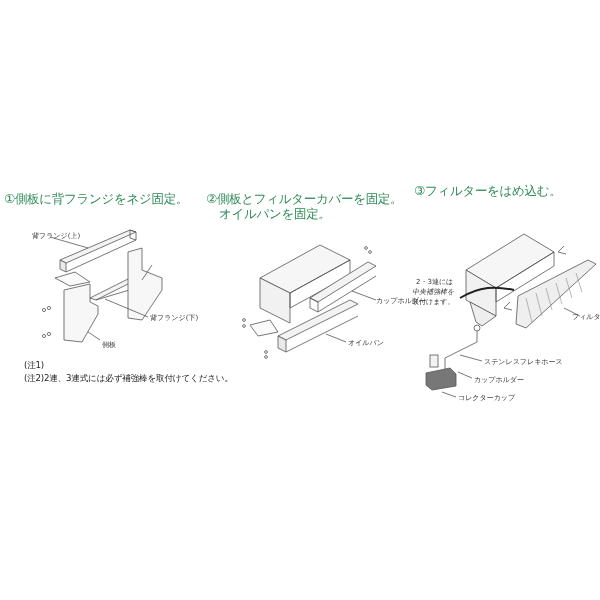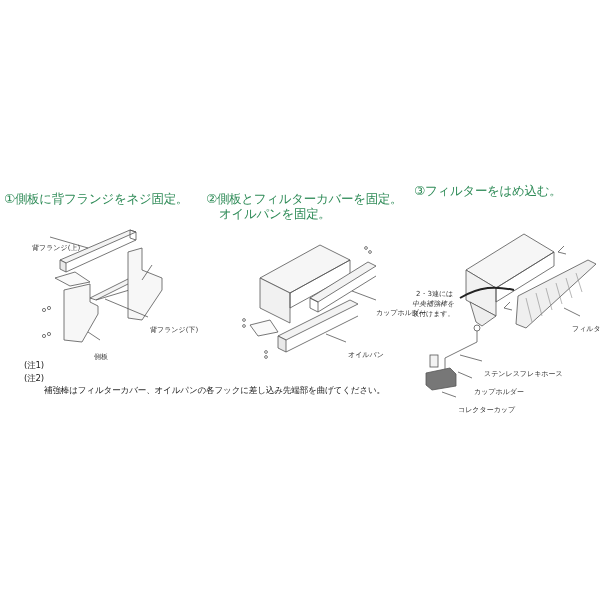--- a/index.html
+++ b/index.html
@@ -2,21 +2,21 @@
 <html><head>
   <meta charset="utf-8">
   <style>
     html, body { margin: 0; padding: 0; background: #ffffff; }
     body { width: 600px; height: 600px; position: relative; overflow: hidden;
            font-family: "DejaVu Sans", sans-serif; color: #222; }
     .step-title { position: absolute; color: #2e8b57; font-size: 12.5px; line-height: 15px;
                   white-space: nowrap; letter-spacing: -0.3px; }
     .step-title .line { display: block; }
     .diagram { position: absolute; }
-    .lbl { position: absolute; font-size: 7px; line-height: 8px; color: #333; white-space: nowrap; margin-top: 12px; }
+    .lbl { position: absolute; font-size: 7px; line-height: 8px; color: #333; white-space: nowrap; }
     .notes { position: absolute; left: 4px; top: 359px; font-size: 8.6px; line-height: 12.6px; color: #222;
              white-space: nowrap; letter-spacing: -0.2px; text-align: right; }
     .note-row { display: flex; }
     .note-tag { width: 40px; flex: 0 0 40px; }
     .note-text { }
   </style>
 </head>
 <body>
 
 <div class="step-title" style="left:4px; top:191px;">
@@ -54,21 +54,21 @@
       <circle cx="14" cy="116" r="1.6"></circle>
         <circle cx="19" cy="114" r="1.6"></circle>
 
       <line x1="20" y1="17" x2="58" y2="28"></line>
       <line x1="75" y1="79" x2="118" y2="97"></line>
       <line x1="58" y1="112" x2="70" y2="120"></line>
     </g>
   </svg>
   <span class="lbl" style="left:2px; top:12px;">背フランジ(上)</span>
   <span class="lbl" style="left:120px; top:94px;">背フランジ(下)</span>
-  <span class="lbl" style="left:64px; top:121px;">側板</span>
+  <span class="lbl" style="left:72px; top:121px;">側板</span>
 </div>
 
 <div class="diagram" style="left:230px; top:220px; width:180px; height:140px;">
   <svg width="180" height="140" viewBox="0 0 180 140">
     <g fill="none" stroke="#555" stroke-width="0.8">
 
       <polygon points="30,58 90,25 120,40 60,73" fill="#f6f6f6"></polygon>
       <polygon points="30,58 60,73 60,103 30,88" fill="#f1f1f1"></polygon>
       <polygon points="60,73 120,40 120,55 60,88"></polygon>
 
@@ -142,18 +142,15 @@
   <span class="lbl" style="left:74px; top:146px;">カップホルダー</span>
   <span class="lbl" style="left:58px; top:164px;">コレクターカップ</span>
 </div>
 
 <div class="notes">
   <div class="note-row">
     <span class="note-tag">(注1)</span>
   </div>
   <div class="note-row">
     <span class="note-tag">(注2)</span>
-  </div>
-  <div class="note-row">
-    <span class="note-tag"></span>
-    <span class="note-text">補強棒はフィルターカバー、オイルパンの各フックに差し込み先端部を曲げてください。</span>
+    <span class="note-text">2連、3連式には必ず補強棒を取付けてください。</span>
   </div>
 </div>
 
 </body></html>

